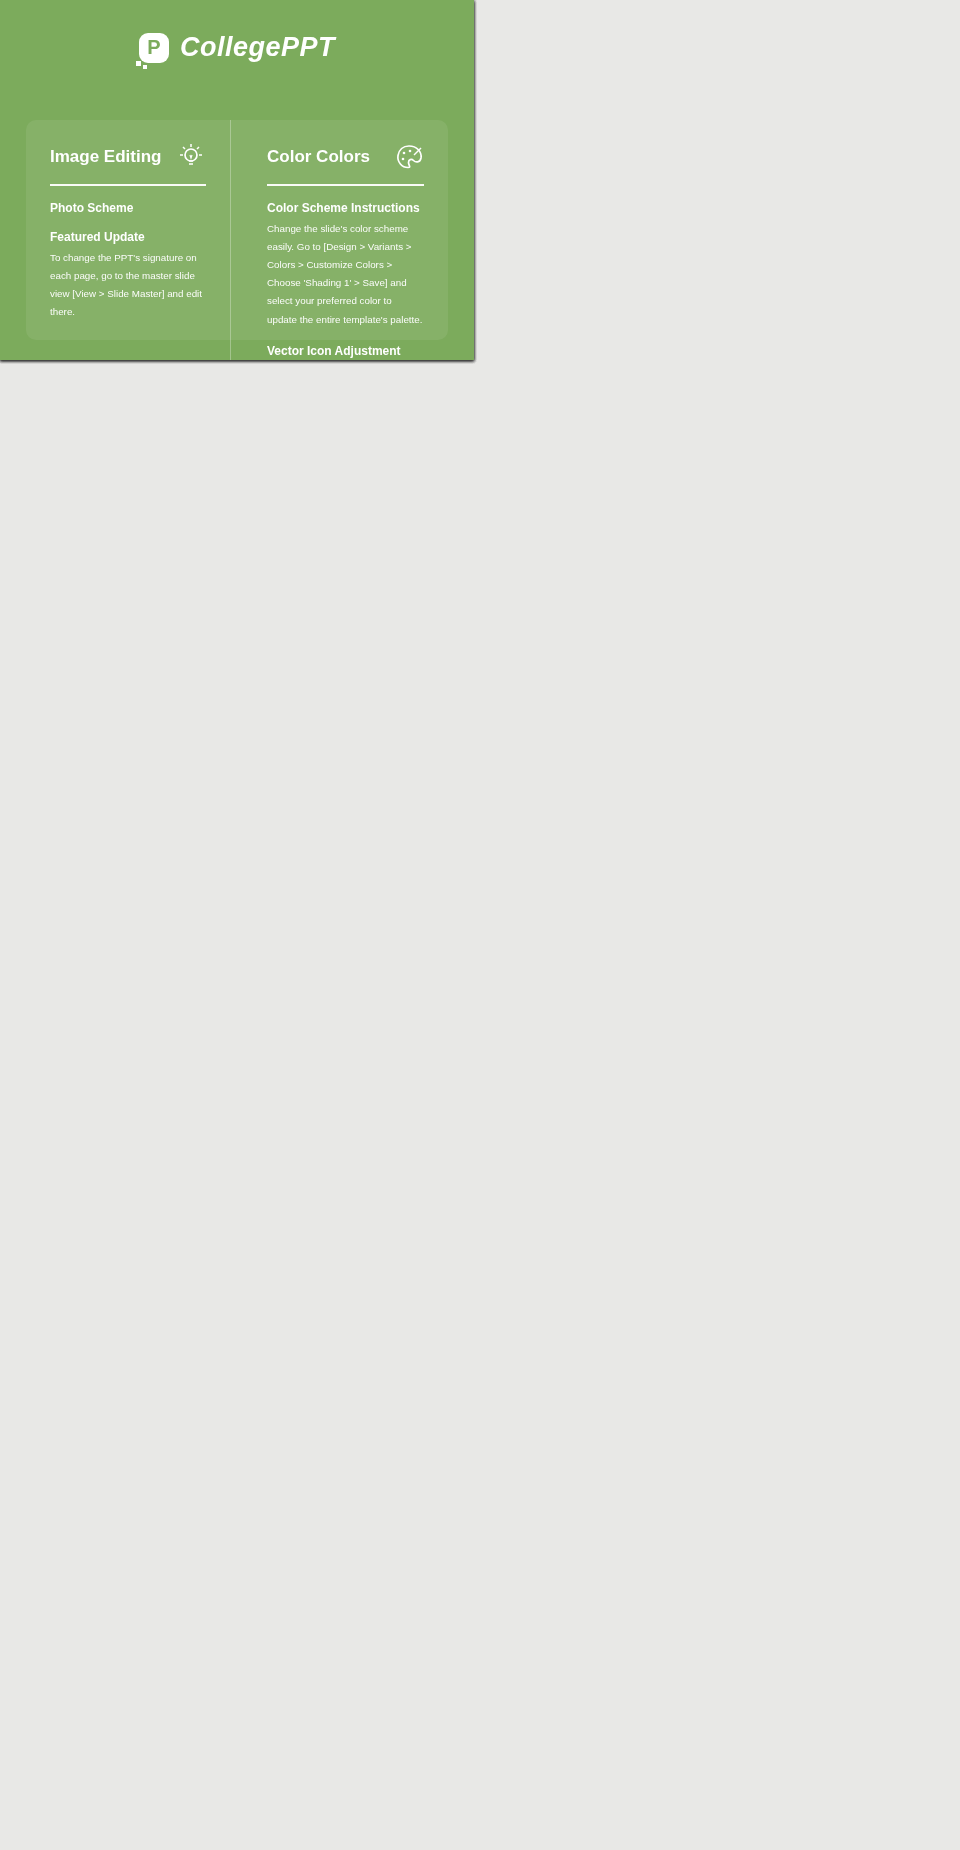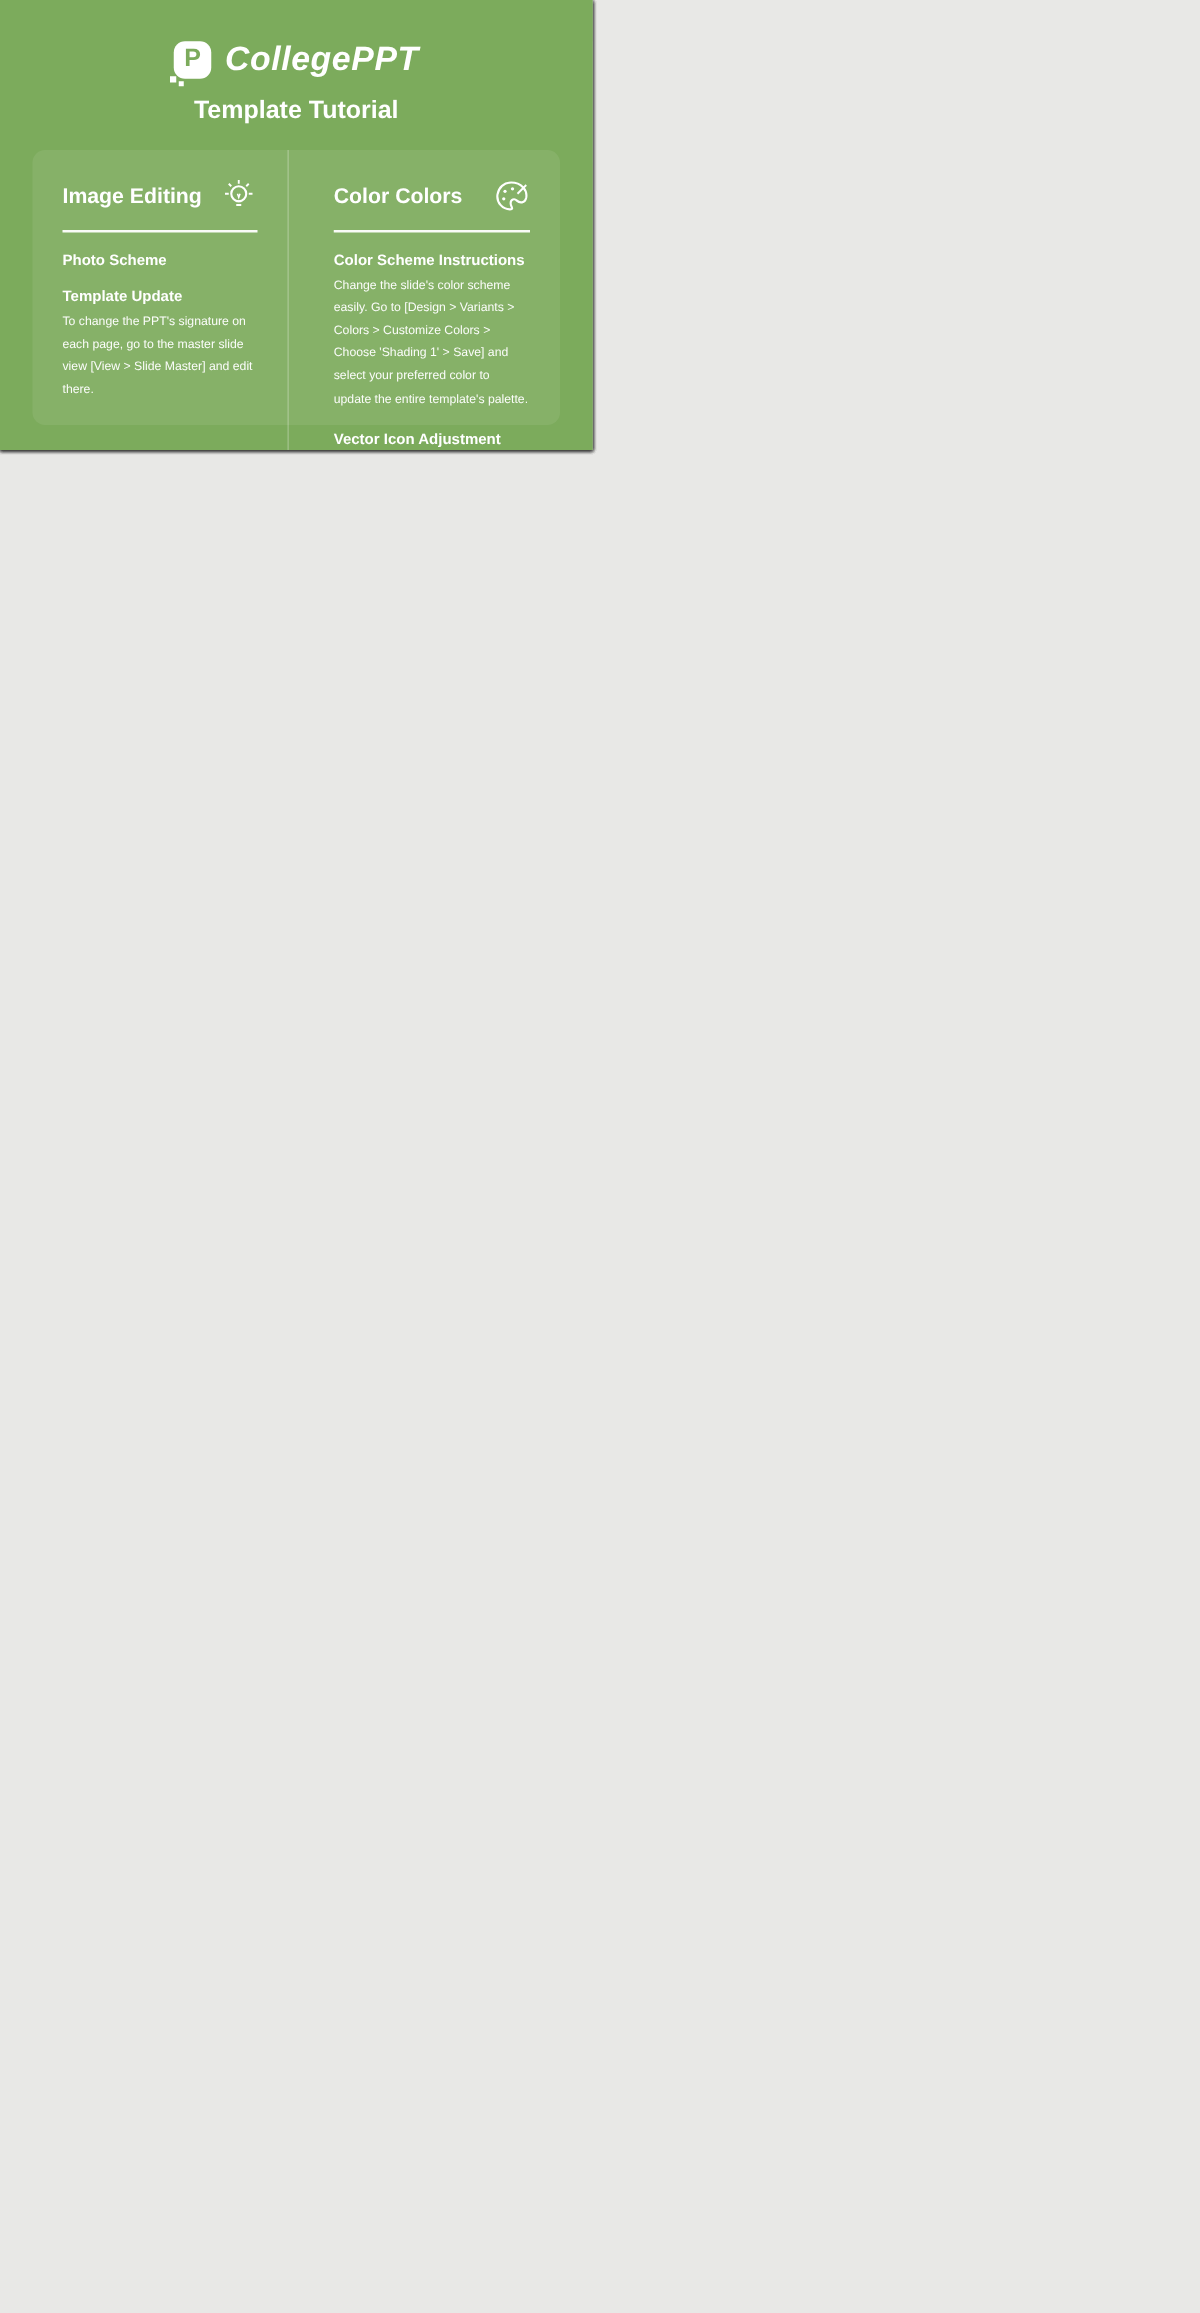--- a/index.html
+++ b/index.html
@@ -649,33 +649,32 @@
 
   <div class="slide cr r4 ginfo">
     <div class="logo-row">
       <div class="logo-icon">
         <span>P</span>
         <span class="logo-dot"></span>
         <span class="logo-dot2"></span>
       </div>
       <div class="logo-text">CollegePPT</div>
     </div>
-    <div class="ginfo-sub">Template Tutorial</div>
     <div class="gcard">
       <div class="tut-col cdiv-r">
         <div class="tut-head">
           <span class="th">Image Editing</span>
           <svg width="30" height="30" viewBox="0 0 30 30">
             <circle cx="15" cy="13" r="6" fill="none" stroke="#fff" stroke-width="1.7"></circle>
             <path d="M13,19 h4 M13,22 h4 M15,2 V5 M4,13 H7 M23,13 H26 M7,5 L9,7 M23,5 L21,7" stroke="#fff" stroke-width="1.5" fill="none"></path>
             <path d="M14,13 l1,3 l1,-3" fill="none" stroke="#fff" stroke-width="1.2"></path>
           </svg>
         </div>
         <div class="tut-sub">Photo Scheme</div>
-        <div class="tut-sub">Template Update</div>
+        <div class="tut-sub">Featured Update</div>
         <p class="tut-p">To change the PPT's signature on each page, go to the master slide view [View &gt; Slide Master] and edit there.</p>
       </div>
       <div class="tut-col">
         <div class="tut-head">
           <span class="th">Color Colors</span>
           <svg width="30" height="30" viewBox="0 0 30 30">
             <path d="M15,4 C23,4 28,10 27,16 C26,21 21.5,20.5 19.5,18.5 C17.5,16.5 14.5,17.5 14.5,20.5 C14.5,23.5 17.5,25.5 14,25.5 C8,25.5 3,20 4,13.5 C5,8 9,4 15,4 Z" fill="none" stroke="#fff" stroke-width="1.7"></path>
             <circle cx="10" cy="11" r="1.3" fill="#fff"></circle>
             <circle cx="16" cy="9" r="1.3" fill="#fff"></circle>
             <circle cx="9" cy="17" r="1.3" fill="#fff"></circle>

